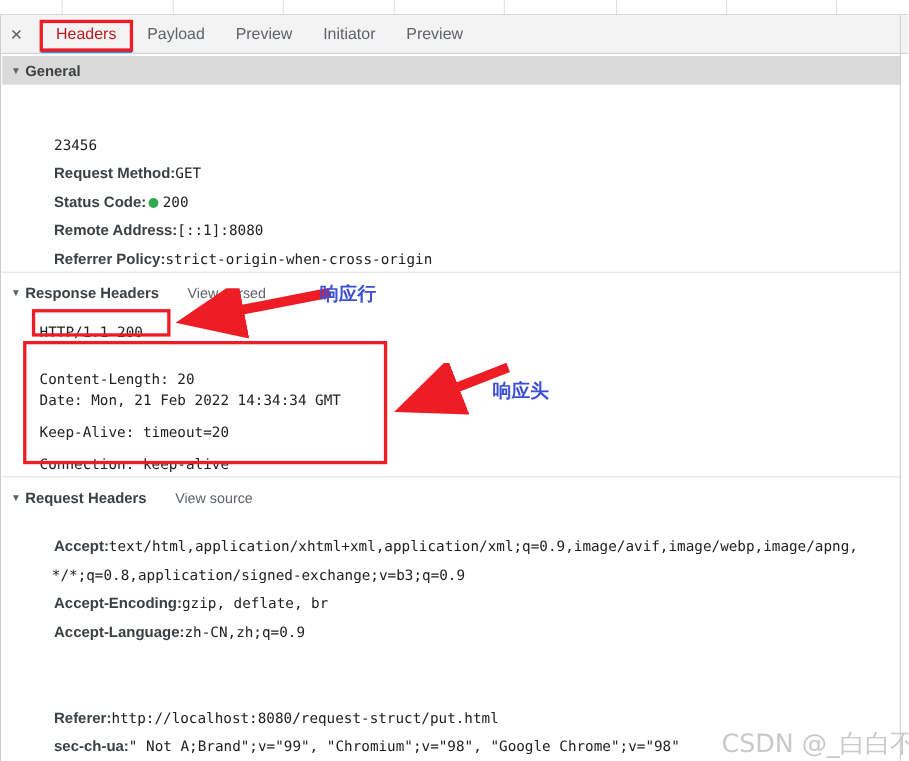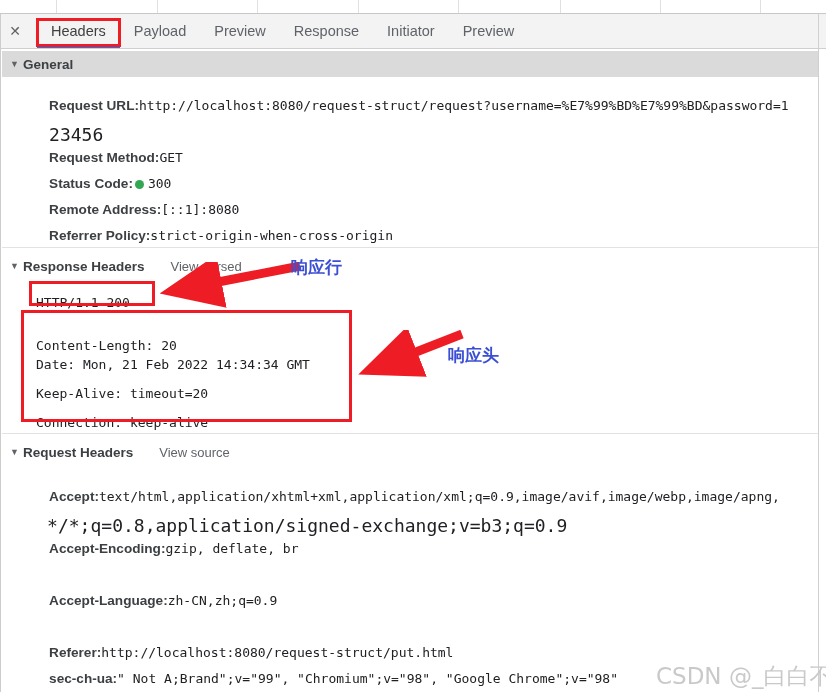--- a/index.html
+++ b/index.html
@@ -78,21 +78,21 @@
     padding: 0 14px;
     display: flex;
     align-items: center;
     font-size: 14.5px;
     color: #5f6368;
     cursor: pointer;
     position: relative;
     white-space: nowrap;
   }
   .tab.selected {
-    color: #404040;
+    color: #b91c1c;
   }
   .tab.selected .tab-underline {
     position: absolute;
     left: 0; bottom: 0;
     width: 100%; height: 3px;
     background: #1a73e8;
   }
 
   
   .section-head {
@@ -143,21 +143,21 @@
     font-weight: bold;
     color: #3c4043;
   }
   .hrow .hval {
     font-family: "DejaVu Sans Mono", "Liberation Mono", monospace;
     font-size: 13px;
     color: #202124;
   }
   .hrow .hval-cont {
     font-family: "DejaVu Sans Mono", "Liberation Mono", monospace;
-    font-size: 18px;
+    font-size: 13px;
     color: #202124;
   }
   .status-dot {
     display: inline-block;
     width: 9px; height: 9px;
     border-radius: 50%;
     background: #33a852;
     margin: 0 4px 0 2px;
     vertical-align: -1px;
   }
@@ -227,48 +227,42 @@
       <span>Headers</span>
       <span class="tab-underline"></span>
     </div>
     <div class="tab">
       <span>Payload</span>
     </div>
     <div class="tab">
       <span>Preview</span>
     </div>
     <div class="tab">
-      <span>Response</span>
-    </div>
-    <div class="tab">
       <span>Initiator</span>
     </div>
     <div class="tab">
       <span>Preview</span>
     </div>
   </div>
 
   <div class="section-head shaded" style="top:37px">
     <span class="tri">▼</span>
     <span>General</span>
   </div>
 
-  <div class="hrow" style="top:69px">
-    <span class="hname">Request URL:</span><span class="hval">http://localhost:8080/request-struct/request?username=%E7%99%BD%E7%99%BD&amp;password=1</span>
-  </div>
   <div class="hrow" style="top:95px;left:33px">
     <span class="hval-cont">23456</span>
   </div>
 
   <div class="hrow" style="top:121px">
     <span class="hname">Request Method:</span><span class="hval">GET</span>
   </div>
 
   <div class="hrow" style="top:147px">
-    <span class="hname">Status Code:</span><span class="status-dot"></span><span class="hval">300</span>
+    <span class="hname">Status Code:</span><span class="status-dot"></span><span class="hval">200</span>
   </div>
 
   <div class="hrow" style="top:173px">
     <span class="hname">Remote Address:</span><span class="hval">[::1]:8080</span>
   </div>
 
   <div class="hrow" style="top:199px">
     <span class="hname">Referrer Policy:</span><span class="hval">strict-origin-when-cross-origin</span>
   </div>
 
@@ -297,21 +291,21 @@
   <div class="hrow" style="top:460px">
     <span class="hname">Accept:</span><span class="hval">text/html,application/xhtml+xml,application/xml;q=0.9,image/avif,image/webp,image/apng,</span>
   </div>
   <div class="hrow" style="top:486px;left:31px">
     <span class="hval-cont">*/*;q=0.8,application/signed-exchange;v=b3;q=0.9</span>
   </div>
 
   <div class="hrow" style="top:512px">
     <span class="hname">Accept-Encoding:</span><span class="hval">gzip, deflate, br</span>
   </div>
-  <div class="hrow" style="top:564px">
+  <div class="hrow" style="top:538px">
     <span class="hname">Accept-Language:</span><span class="hval">zh-CN,zh;q=0.9</span>
   </div>
   <div class="hrow" style="top:616px">
     <span class="hname">Referer:</span><span class="hval">http://localhost:8080/request-struct/put.html</span>
   </div>
   <div class="hrow" style="top:642px">
     <span class="hname">sec-ch-ua:</span><span class="hval">" Not A;Brand";v="99", "Chromium";v="98", "Google Chrome";v="98"</span>
   </div>
   <div class="hrow" style="top:668px">
     

